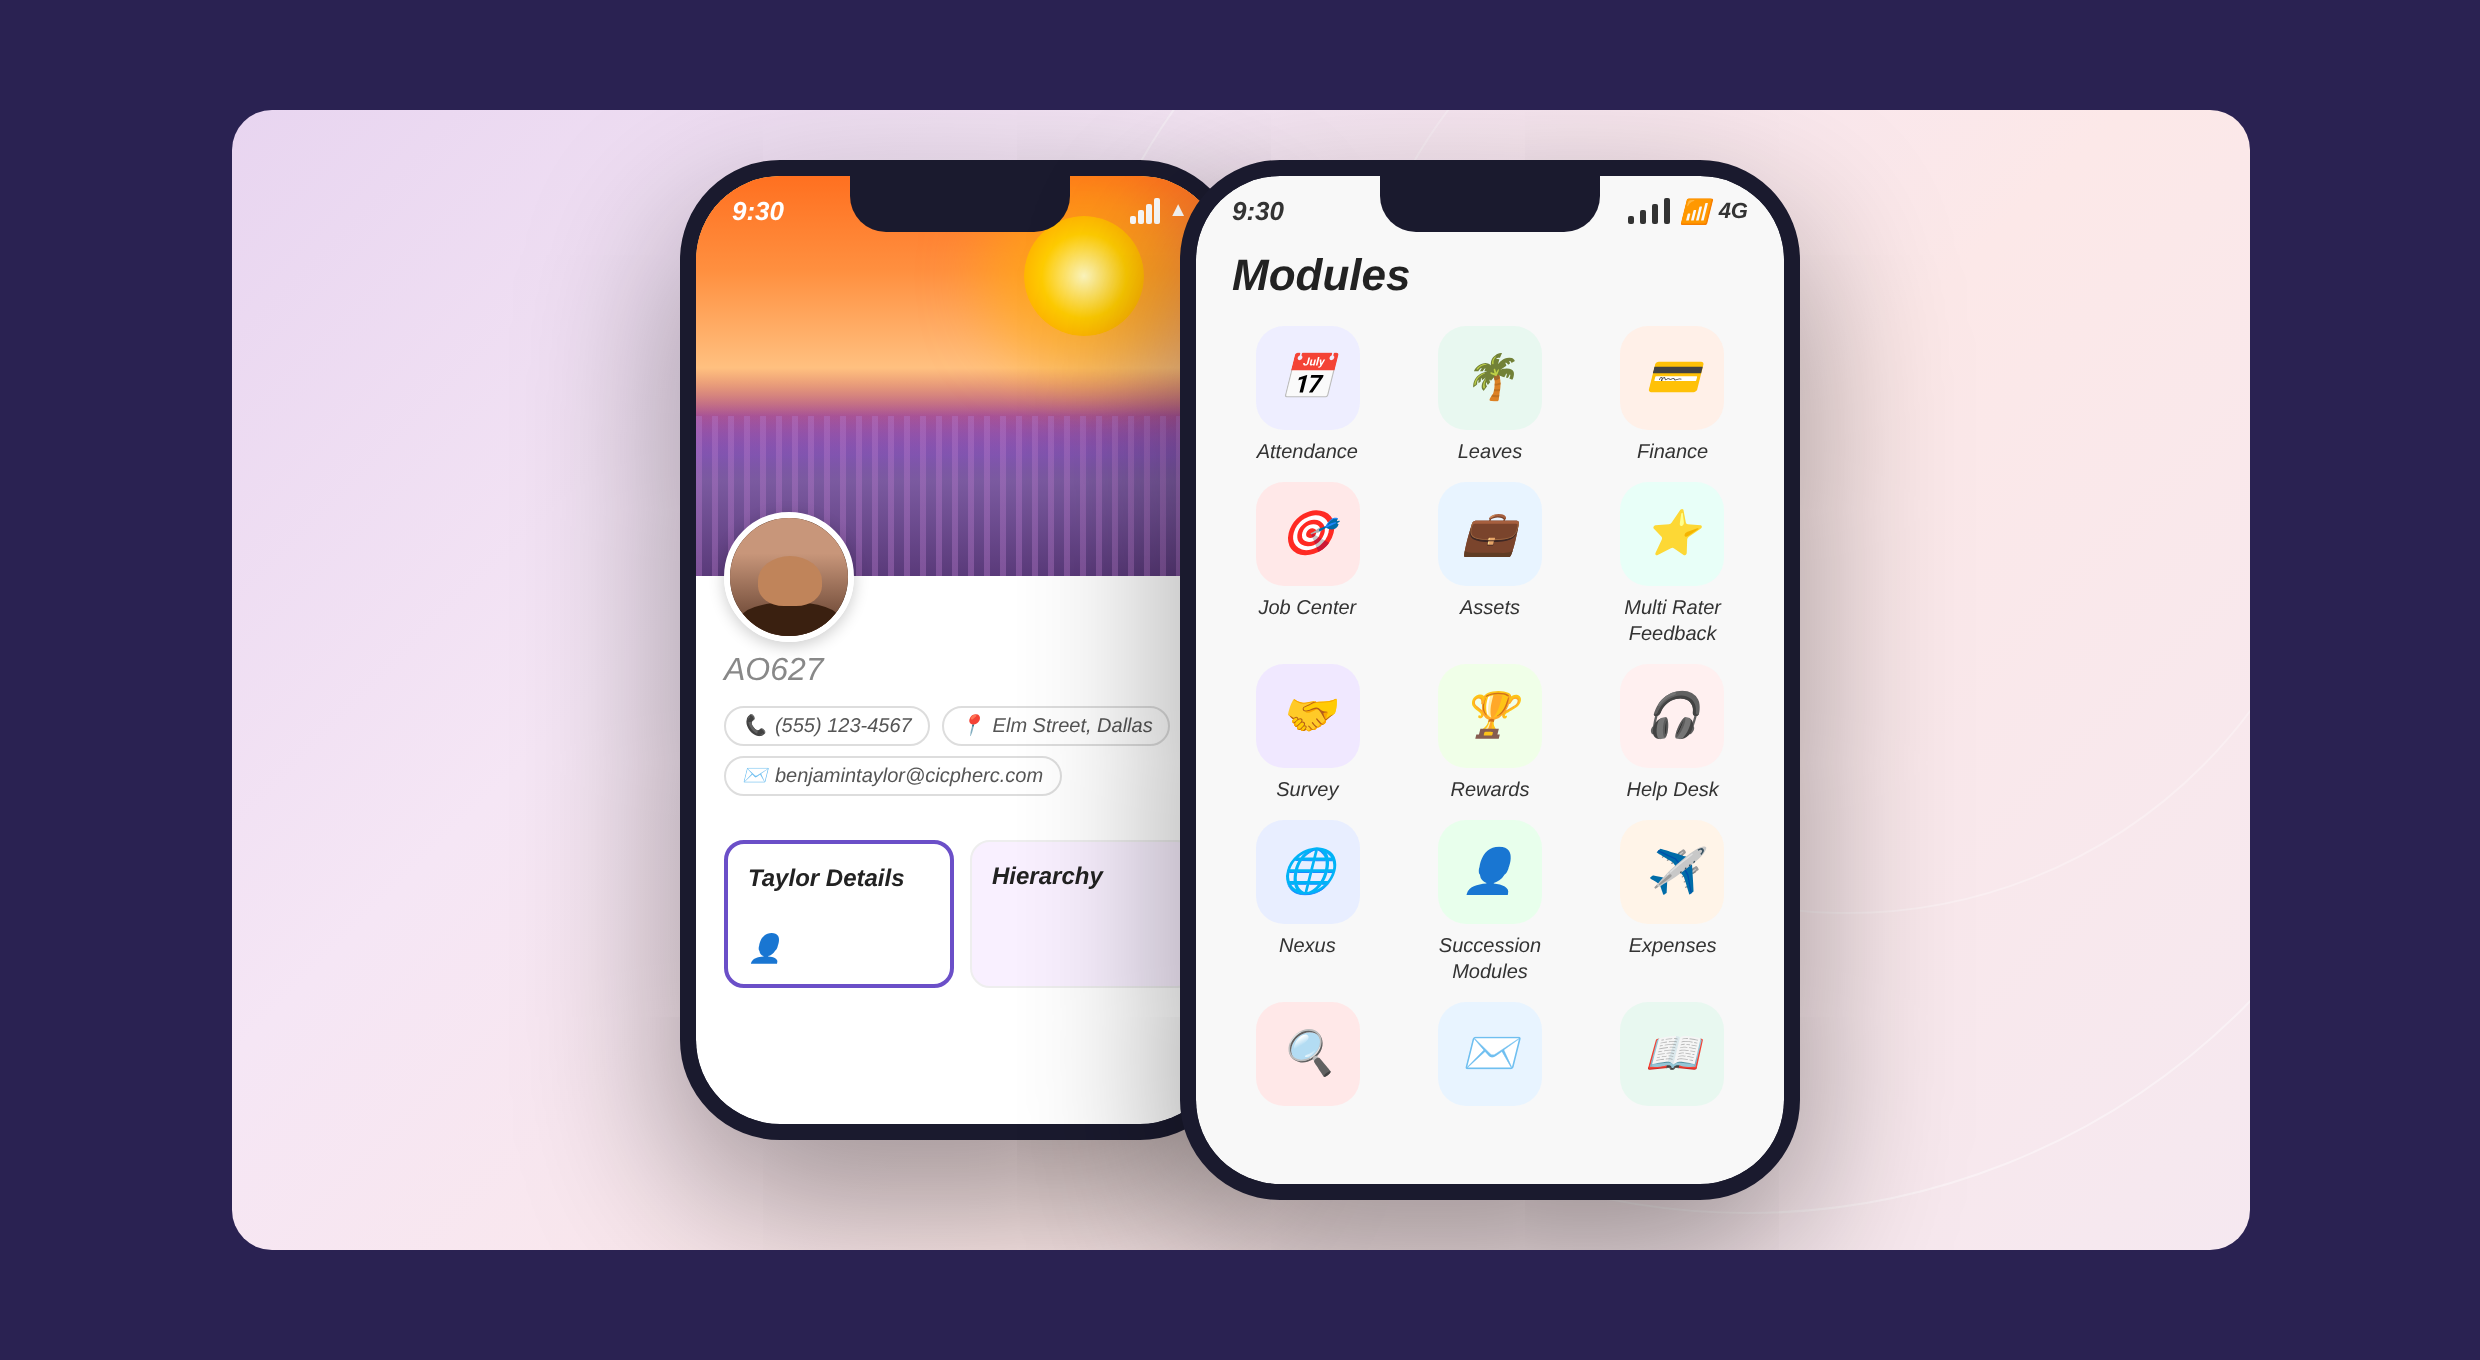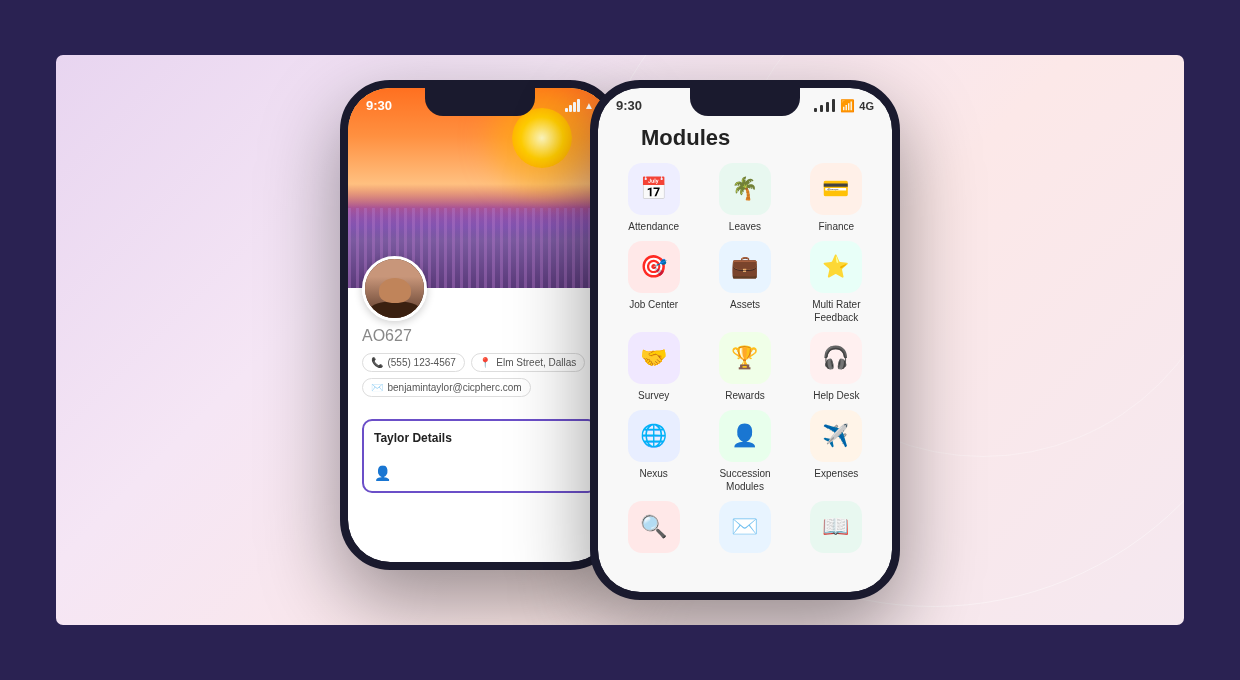--- a/index.html
+++ b/index.html
@@ -9,29 +9,30 @@
       height: 680px;
       background: #2a2252;
       display: flex;
       align-items: center;
       justify-content: center;
       font-family: -apple-system, BlinkMacSystemFont, 'Segoe UI', sans-serif;
       overflow: hidden;
     }
 
     .bg-card {
-      width: 1128px;
+      width: 1009px;
       height: 570px;
       background: linear-gradient(135deg, #e8d5f0 0%, #f5e6f5 30%, #fce8e8 60%, #f5e8f0 100%);
-      border-radius: 7px;
+      border-radius: 20px;
       position: relative;
       display: flex;
       align-items: center;
       justify-content: center;
       overflow: hidden;
+      font-style: italic;
     }
 
     
     .bg-card::before {
       content: '';
       position: absolute;
       width: 700px;
       height: 700px;
       border-radius: 50%;
       border: 1px solid rgba(255,255,255,0.4);
@@ -354,21 +355,20 @@
 
     
     .modules-header {
       padding: 8px 18px 12px;
     }
 
     .modules-title {
       font-size: 22px;
       font-weight: 700;
       color: #222;
-      margin-left: 25px;
     }
 
     .modules-grid {
       display: grid;
       grid-template-columns: repeat(3, 1fr);
       gap: 8px;
       padding: 0 14px;
       overflow-y: hidden;
     }
 
@@ -481,20 +481,23 @@
             </div>
           </div>
         </div>
 
 
         <div class="profile-tabs">
           <div class="profile-tab active">
             <span>Taylor Details</span>
             <span class="tab-icon">👤</span>
           </div>
+          <div class="profile-tab inactive">
+            <span>Hierarchy</span>
+          </div>
         </div>
 
       </div>
     </div>
 
     <div class="phone phone-right">
       <div class="phone-notch"></div>
       <div class="phone-screen modules-screen">
 
         <div class="status-bar dark-status" style="color:#333;">

